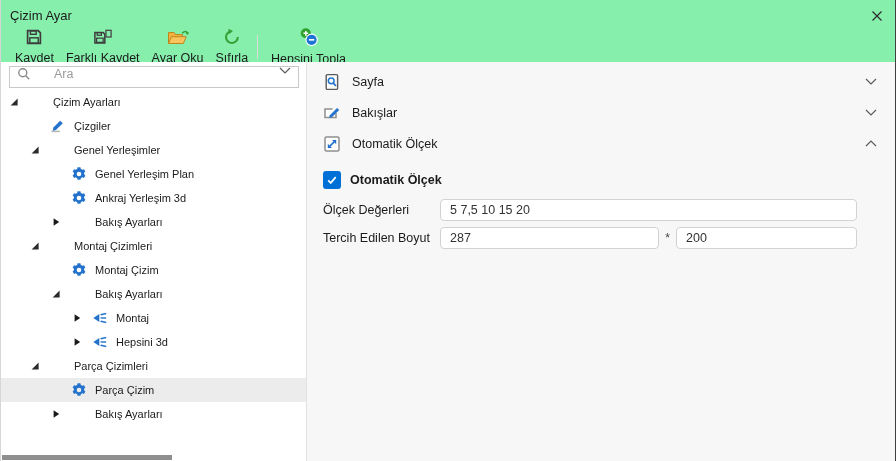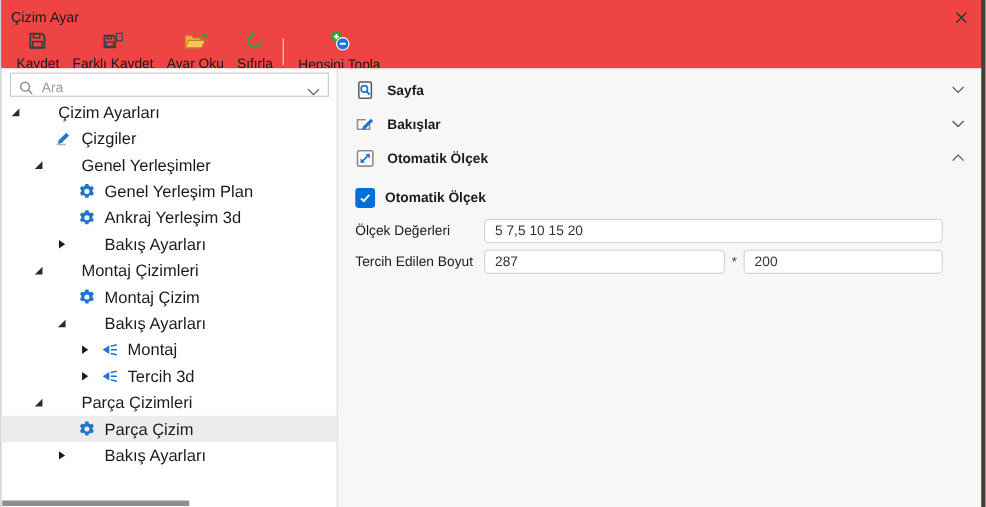--- a/index.html
+++ b/index.html
@@ -1,61 +1,61 @@
 <!DOCTYPE html>
 <html><head>
 <meta charset="utf-8">
 <style>
   * { margin:0; padding:0; box-sizing:border-box; }
   html,body { background:#fff; }
   body { font-family:"Liberation Sans","DejaVu Sans",sans-serif; color:#1b1b1b; }
-  .window { position:relative; width:896px; height:461px; background:#ef4444;
-            border-left:1px solid #d6d6d6; border-right:4px solid #404040; overflow:hidden; }
+  .window { position:relative; width:896px; height:461px; background:#86efac;
+            border-left:1px solid #d6d6d6; border-right:1px solid #404040; overflow:hidden; }
 
   
   .titlebar { height:31px; display:flex; align-items:center; padding-left:9px; font-size:13px; }
   .close-btn { position:absolute; top:4px; right:6px; width:24px; height:24px;
                display:flex; align-items:center; justify-content:center; cursor:pointer; }
 
   
   .toolbar { height:31px; display:flex; align-items:center; padding-left:8px; font-size:12.5px; }
   .tbtn { display:flex; align-items:center; gap:5px; padding:3px 6px; cursor:pointer; white-space:nowrap;flex-direction:column; }
   .tsep { width:1px; height:24px; background:#dcdcdc; margin:0 7px 0 3px; }
 
   
   .main { display:flex; height:399px; }
   .sidebar { position:relative; width:306px; border-right:1px solid #e2e2e2; background:#fff; flex:none; }
   .content { flex:1; background:#f7f7f8; padding-left:16px; }
 
   
-  .searchbox { display:flex; align-items:flex-end; margin:4px 7px 2px 8px; height:22px;
-               border:1px solid #c9c9c9; background:#fff; padding:0 7px; }
+  .searchbox { display:flex; align-items:flex-start; margin:4px 7px 2px 8px; height:22px;
+               border:1px solid #c9c9c9; background:#fff; padding:0 7px;gap:16px; }
   .searchbox input { border:none; outline:none; flex:1; font-size:12.5px; margin-left:7px;
                      font-family:inherit; color:#333; background:transparent; }
   .searchbox input::placeholder { color:#9b9b9b; }
 
   
   .tree { margin-top:2px; }
-  .trow { display:flex; align-items:center; height:24px; font-size:15px; cursor:pointer; }
+  .trow { display:flex; align-items:center; height:24px; font-size:11px; cursor:pointer; }
   .trow.sel { background:#ececec; }
   .lv0 { padding-left:8px; } .lv1 { padding-left:29px; }
   .lv2 { padding-left:50px; } .lv3 { padding-left:71px; }
   .arr { width:20px; flex:none; display:flex; align-items:center; }
   .tico { width:24px; flex:none; display:flex; align-items:center; }
   .i10 { width:10px; height:10px; } .i16 { width:16px; height:16px; }
   .i18 { width:18px; height:18px; } .i20 { width:20px; height:20px; }
   .i22 { width:22px; height:18px; } .i12 { width:12px; height:12px; }
   .i14 { width:14px; height:14px; } .ichev { width:12px; height:7px; }
   .hscroll { position:absolute; left:1px; bottom:1px; width:170px; height:5px; background:#8f8f8f; }
 
   
   .section { display:flex; align-items:center; height:31px; padding-right:20px; cursor:pointer; }
   .section:first-child { margin-top:4px; }
   .sec-ico { width:18px; height:18px; margin-right:11px; flex:none; }
-  .sec-label { font-weight:bold; font-size:12.5px; }
+  .sec-label { font-weight:normal; font-size:12.5px; }
   .sec-chev { margin-left:auto; }
 
   
   .panel { margin-top:8px; }
   .cbrow { display:flex; align-items:center; height:26px; margin-bottom:4px; }
   .checkbox { width:18px; height:18px; border-radius:3px; background:#0070d6;
               display:flex; align-items:center; justify-content:center; margin-right:9px; cursor:pointer; }
   .cblabel { font-weight:bold; font-size:12.5px; }
   .frow { display:flex; align-items:center; height:22px; margin-top:6px; }
   .flabel { width:117px; flex:none; font-size:12.5px; }
@@ -310,21 +310,21 @@
           <span class="arr">
               <svg class="i10">
                 <use href="#s-tri-col"></use>
               </svg>
             </span>
           <span class="tico">
               <svg class="i16">
                 <use href="#s-view"></use>
               </svg>
             </span>
-          <span>Tercih 3d</span>
+          <span>Hepsini 3d</span>
         </div>
         <div class="trow lv1">
           <span class="arr">
               <svg class="i10">
                 <use href="#s-tri-exp"></use>
               </svg>
             </span>
           <span class="tico"></span>
           <span>Parça Çizimleri</span>
         </div>

